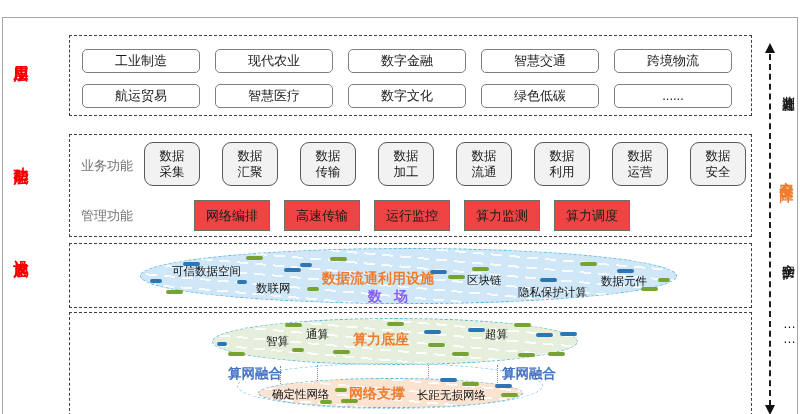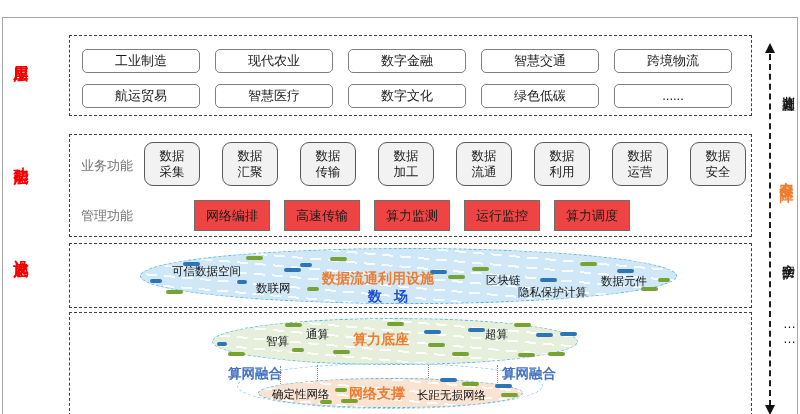--- a/index.html
+++ b/index.html
@@ -30,21 +30,21 @@
   .patt{background-image:
         repeating-linear-gradient(95deg, var(--f) 0 7px, rgba(255,255,255,0) 7px 18px),
         repeating-linear-gradient(5deg, rgba(255,255,255,0) 0 8px, rgba(255,255,255,.85) 8px 10px);
         background-color:var(--f);}
   .ellipse-data{left:140px;top:232px;width:537px;height:56px;--f:var(--ellipse1-fill,#cfe7f7);}
   .ellipse-compute{left:212px;top:302px;width:366px;height:47px;--f:var(--ellipse2-fill,#e6efdb);}
   .ellipse-network{left:258px;top:362px;width:265px;height:30px;--f:var(--ellipse3-fill,#fbe3d1);z-index:3;}
   .ellipse-bg{left:237px;top:347px;width:306px;height:46px;border-color:#8fd0ec;z-index:1;}
   .fac-label{position:absolute;font-size:11.5px;color:#111;z-index:4;}
   .fac-title{position:absolute;font-size:14px;font-weight:bold;color:var(--accent-orange,#ed7d31);z-index:4;}
-  .fac-sub{position:absolute;font-size:14px;font-weight:bold;color:#1d4ed8;letter-spacing:4px;z-index:4;}
+  .fac-sub{position:absolute;font-size:14px;font-weight:bold;color:#8b5cf6;letter-spacing:4px;z-index:4;}
   .fusion{position:absolute;font-size:13.5px;font-weight:bold;color:var(--fusion-blue,#4472c4);z-index:4;}
   .bar{position:absolute;height:4px;width:17px;border-radius:2px;z-index:2;}
   .bb{background:var(--bar-blue,#2e75b6);} .bg{background:var(--bar-green,#76a332);}
   .w12{width:12px;} .w10{width:10px;}
   .conn{position:absolute;width:0;border-left:1.5px dotted #8a8a8a;z-index:0;}
   .rail-line{position:absolute;left:769px;top:38px;height:352px;width:0;border-left:2px dashed #1c1c1c;}
   .arrow{position:absolute;left:765px;width:0;height:0;border-left:5px solid transparent;border-right:5px solid transparent;}
   .arrow-up{top:27px;border-bottom:10px solid #111;}
   .arrow-down{top:389px;border-top:10px solid #111;}
   .rail-text{letter-spacing:1px;font-size:13px;color:#111;}
@@ -110,31 +110,31 @@
       </div>
     <div class="biz-item">
         <span>数据</span>
         <span>安全</span>
       </div>
   </div>
   <div class="row-label" style="left:81px;top:191px;">管理功能</div>
   <div class="mgmt-row">
     <div class="mgmt-item">网络编排</div>
     <div class="mgmt-item">高速传输</div>
+    <div class="mgmt-item">运行监控</div>
     <div class="mgmt-item">算力监测</div>
-    <div class="mgmt-item">运行监控</div>
     <div class="mgmt-item">算力调度</div>
   </div>
 
   <div class="ellipse patt ellipse-data"></div>
   <div class="fac-label" style="left:172px;top:248px;">可信数据空间</div>
   <div class="fac-label" style="left:256px;top:265px;">数联网</div>
   <div class="fac-title" style="left:322px;top:254px;">数据流通利用设施</div>
   <div class="fac-sub" style="left:368px;top:272px;">数 场</div>
-  <div class="fac-label" style="left:486px;top:257px;">区块链</div>
+  <div class="fac-label" style="left:467px;top:257px;">区块链</div>
   <div class="fac-label" style="left:518px;top:269px;">隐私保护计算</div>
   <div class="fac-label" style="left:601px;top:258px;">数据元件</div>
   <div class="bar bb" style="left:183px;top:246px;"></div>
   <div class="bar bg" style="left:246px;top:240px;"></div>
   <div class="bar bb" style="left:284px;top:252px;"></div>
   <div class="bar bb w12" style="left:150px;top:263px;"></div>
   <div class="bar bg" style="left:166px;top:274px;"></div>
   <div class="bar bg" style="left:330px;top:241px;"></div>
   <div class="bar bb w12" style="left:300px;top:247px;"></div>
   <div class="bar bb w10" style="left:237px;top:264px;"></div>

